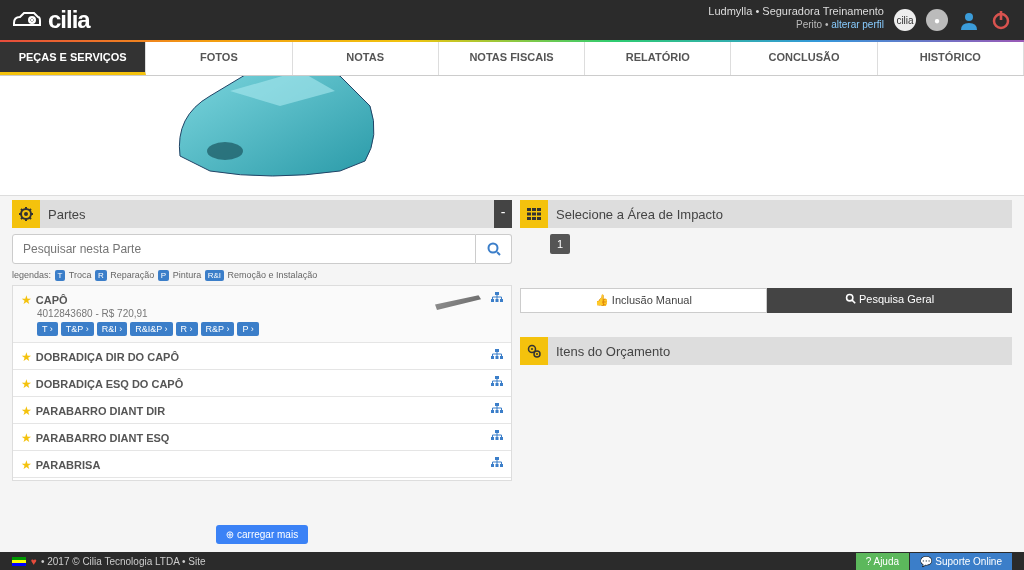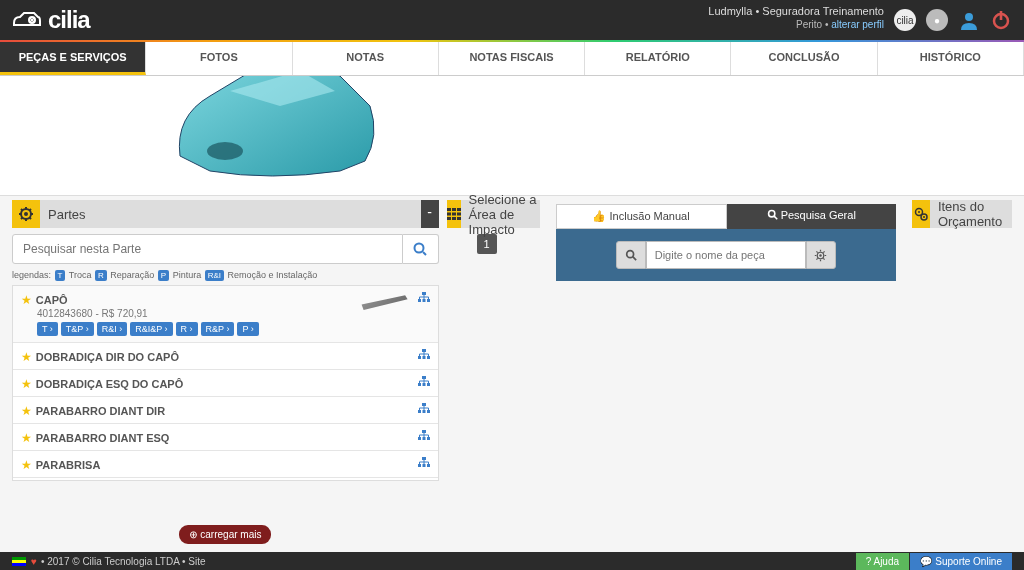--- a/index.html
+++ b/index.html
@@ -20,21 +20,21 @@
 
 .tabs { display: flex; background: #fff; border-bottom: 1px solid #ccc; }
 .tab { flex: 1; text-align: center; padding: 9px 0; font-size: 11px; font-weight: bold; color: #555; cursor: pointer; border-right: 1px solid #ddd; }
 .tab.active { background: #333; color: #fff; border-bottom: 3px solid #f4c20d; }
 
 .carzone { height: 120px; background: #fff; position: relative; overflow: hidden; border-bottom: 1px solid #ddd; }
 .car-svg { position: absolute; left: 170px; top: -30px; }
 
 .content { display: flex; gap: 8px; padding: 4px 12px 0 12px; height: 352px; }
 .left { width: 500px; display: flex; flex-direction: column; }
-.right { flex: 1; display: flex; flex-direction: row; gap: 16px; }
+.right { flex: 1; display: flex; flex-direction: column; gap: 24px; }
 
 .panelhead { background: #ddd; display: flex; align-items: center; height: 28px; position: relative; }
 .panelhead .yellowbox { width: 28px; height: 28px; background: #f4c20d; display: flex; align-items: center; justify-content: center; font-size: 14px; }
 .panelhead .title { padding-left: 8px; font-size: 13px; color: #444; }
 .panelhead .minbtn { position: absolute; right: 0; width: 18px; height: 28px; background: #444; color: #fff; text-align: center; line-height: 24px; font-size: 14px; cursor: pointer; }
 
 .searchrow { display: flex; margin: 6px 0; }
 .searchrow input { flex: 1; border: 1px solid #ccc; border-radius: 3px 0 0 3px; padding: 7px 10px; font-size: 12px; }
 .searchrow .sbtn { width: 36px; border: 1px solid #ccc; border-left: none; border-radius: 0 3px 3px 0; background: #fff; display: flex; align-items: center; justify-content: center; color: #3b7ec9; cursor: pointer; font-size: 14px; }
 
@@ -46,21 +46,21 @@
 .partrow .star { color: #f4c20d; font-size: 12px; margin-right: 4px; }
 .partrow .pname { font-size: 11px; color: #555; font-weight: bold; }
 .partrow .hiericon { position: absolute; right: 8px; top: 6px; color: #3b7ec9; font-size: 11px; }
 .partrow.expanded { background: #fafafa; }
 .partrow .subinfo { font-size: 10px; color: #777; margin-left: 16px; }
 .tagrow { margin: 3px 0 2px 16px; display: flex; gap: 3px; flex-wrap: wrap; }
 .tag { background: #3b7ec9; color: #fff; font-size: 9px; padding: 2px 5px; border-radius: 2px; cursor: pointer; }
 .partthumb { position: absolute; right: 30px; top: 6px; width: 50px; height: 18px; background: linear-gradient(135deg, #999, #666); clip-path: polygon(8% 70%, 95% 18%, 100% 40%, 12% 100%); }
 
 .loadmore { text-align: center; padding: 4px; }
-.loadmore button { background: #7f1d1d; color: #fff; border: none; padding: 4px 10px; font-size: 10px; border-radius: 9px; cursor: pointer; margin-top: 40px; }
+.loadmore button { background: #3b82f6; color: #fff; border: none; padding: 4px 10px; font-size: 10px; border-radius: 3px; cursor: pointer; margin-top: 40px; }
 
 .impactpanel { }
 .impactnum { display: inline-block; background: #555; color: #fff; width: 20px; height: 20px; text-align: center; line-height: 20px; font-size: 11px; margin: 6px 0 6px 30px; border-radius: 2px; }
 
 .searchtabs { display: flex; margin-top: 4px; }
 .stab { flex: 1; text-align: center; padding: 5px; font-size: 11px; cursor: pointer; }
 .stab.active { background: #444; color: #fff; }
 .stab.inactive { background: #fff; color: #444; border: 1px solid #ccc; }
 .searchbody { background: #3b6a8f; padding: 12px 60px; display: flex; }
 .searchbody .ibtn { width: 30px; height: 28px; background: #ddd; border: 1px solid #bbb; display: flex; align-items: center; justify-content: center; font-size: 12px; color: #555; }
@@ -273,36 +273,20 @@
           <span>👍</span> <span>Inclusão Manual</span>
         </div>
         <div class="stab active">
           <svg width="11" height="11" viewBox="0 0 14 14" style="vertical-align:-1px">
               <circle cx="6" cy="6" r="4" fill="none" stroke="#fff" stroke-width="2"></circle>
               <path d="M9 9 L13 13" stroke="#fff" stroke-width="2"></path>
             </svg>
           <span>Pesquisa Geral</span>
         </div>
       </div>
-      <div class="searchbody">
-        <div class="ibtn" style="border-radius:3px 0 0 3px;">
-          <svg width="12" height="12" viewBox="0 0 14 14">
-              <circle cx="6" cy="6" r="4" fill="none" stroke="#555" stroke-width="2"></circle>
-              <path d="M9 9 L13 13" stroke="#555" stroke-width="2"></path>
-            </svg>
-        </div>
-        <input type="text" placeholder="Digite o nome da peça" style="">
-        <div class="ibtn" style="border-radius:0 3px 3px 0;">
-          <svg width="13" height="13" viewBox="0 0 16 16">
-              <circle cx="8" cy="8" r="4" fill="none" stroke="#555" stroke-width="1.5"></circle>
-              <circle cx="8" cy="8" r="1.5" fill="#555"></circle>
-              <path d="M8 1 L8 3 M8 13 L8 15 M1 8 L3 8 M13 8 L15 8 M3 3 L4.5 4.5 M11.5 11.5 L13 13 M3 13 L4.5 11.5 M11.5 4.5 L13 3" stroke="#555" stroke-width="1.5"></path>
-            </svg>
-        </div>
-      </div>
     </div>
 
     <div class="panelhead">
       <div class="yellowbox">
         <svg width="16" height="16" viewBox="0 0 16 16">
             <circle cx="6" cy="6" r="3.5" fill="none" stroke="#333" stroke-width="1.5"></circle>
             <circle cx="11" cy="11" r="3" fill="none" stroke="#333" stroke-width="1.5"></circle>
             <circle cx="6" cy="6" r="1" fill="#333"></circle>
             <circle cx="11" cy="11" r="1" fill="#333"></circle>
           </svg>

